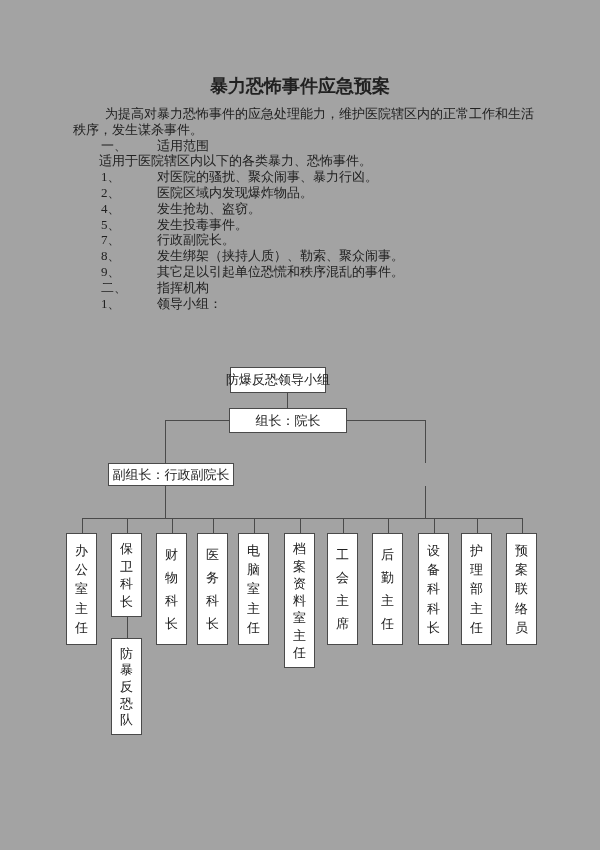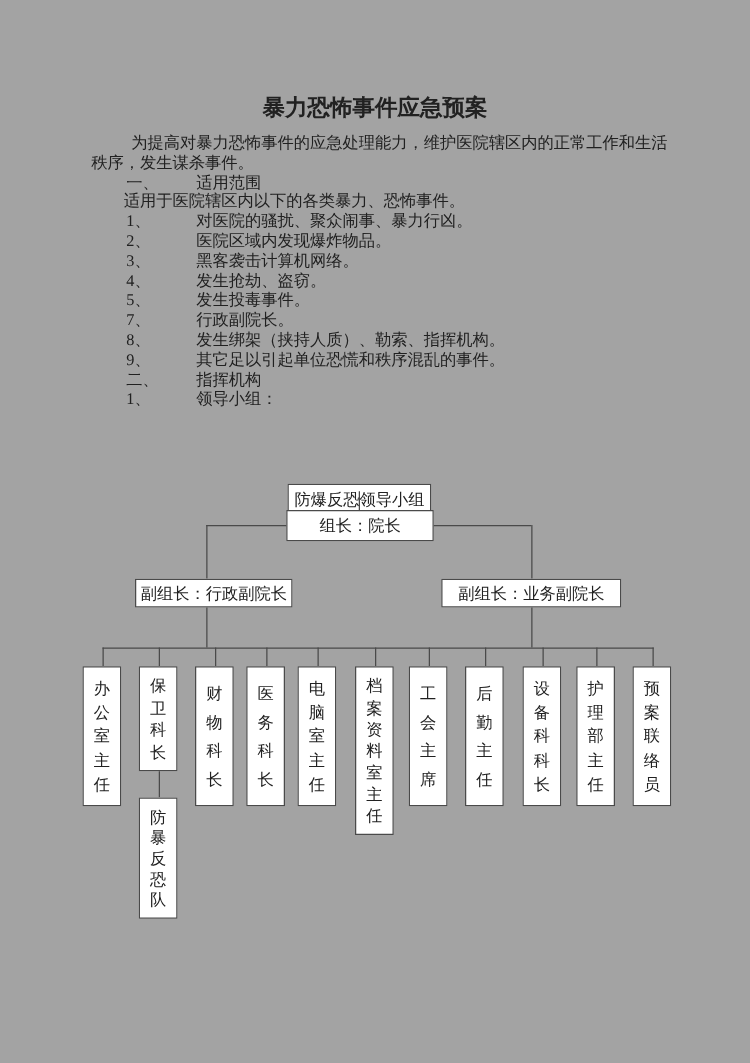--- a/index.html
+++ b/index.html
@@ -44,45 +44,43 @@
 
   <h1 class="title">暴力恐怖事件应急预案</h1>
 
   <div class="doc-text" id="doc-lines">
       <div class="doc-line indent-first"><span>为提高对暴力恐怖事件的应急处理能力，维护医院辖区内的正常工作和生活</span></div>
       <div class="doc-line flush"><span>秩序，发生谋杀事件。</span></div>
       <div class="doc-line numbered"><span class="num">一、</span><span>适用范围</span></div>
       <div class="doc-line indent2"><span>适用于医院辖区内以下的各类暴力、恐怖事件。</span></div>
       <div class="doc-line numbered"><span class="num">1、</span><span>对医院的骚扰、聚众闹事、暴力行凶。</span></div>
       <div class="doc-line numbered"><span class="num">2、</span><span>医院区域内发现爆炸物品。</span></div>
-      <div class="doc-line numbered"><span class="num">3、</span><span>黑客袭击计算机网络。</span></div>
       <div class="doc-line numbered"><span class="num">4、</span><span>发生抢劫、盗窃。</span></div>
       <div class="doc-line numbered"><span class="num">5、</span><span>发生投毒事件。</span></div>
       <div class="doc-line numbered"><span class="num">7、</span><span>行政副院长。</span></div>
-      <div class="doc-line numbered"><span class="num">8、</span><span>发生绑架（挟持人质）、勒索、指挥机构。</span></div>
+      <div class="doc-line numbered"><span class="num">8、</span><span>发生绑架（挟持人质）、勒索、聚众闹事。</span></div>
       <div class="doc-line numbered"><span class="num">9、</span><span>其它足以引起单位恐慌和秩序混乱的事件。</span></div>
       <div class="doc-line numbered"><span class="num">二、</span><span>指挥机构</span></div>
       <div class="doc-line numbered"><span class="num">1、</span><span>领导小组：</span></div>
     </div>
 
   <div class="org-chart" id="org-chart">
 
-    <div class="box" style="left:230px;top:387px;width:115px;height:26px;">防爆反恐领导小组</div>
+    <div class="box" style="left:230px;top:367px;width:96px;height:26px;">防爆反恐领导小组</div>
 
     <div class="cline v" style="left:287px;top:393px;height:15px;"></div>
 
     <div class="box" style="left:229px;top:408px;width:118px;height:25px;">组长：院长</div>
 
     <div class="cline h" style="left:165px;top:420px;width:64px;"></div>
     <div class="cline h" style="left:347px;top:420px;width:78px;"></div>
     <div class="cline v" style="left:165px;top:420px;height:43px;"></div>
     <div class="cline v" style="left:425px;top:420px;height:43px;"></div>
 
     <div class="box" style="left:108px;top:463px;width:126px;height:23px;">副组长：行政副院长</div>
-    <div class="box" style="left:353px;top:463px;width:144px;height:23px;">副组长：业务副院长</div>
 
     <div class="cline v" style="left:165px;top:486px;height:32px;"></div>
     <div class="cline v" style="left:425px;top:486px;height:32px;"></div>
 
     <div class="cline h" style="left:82px;top:518px;width:441px;"></div>
 
   <div class="cline v" style="left: 82px; top: 518px; height: 15px;"></div>
       <div class="vbox" style="left: 66px; top: 533px; height: 112px;">
         <span>办</span>
         <span>公</span>

